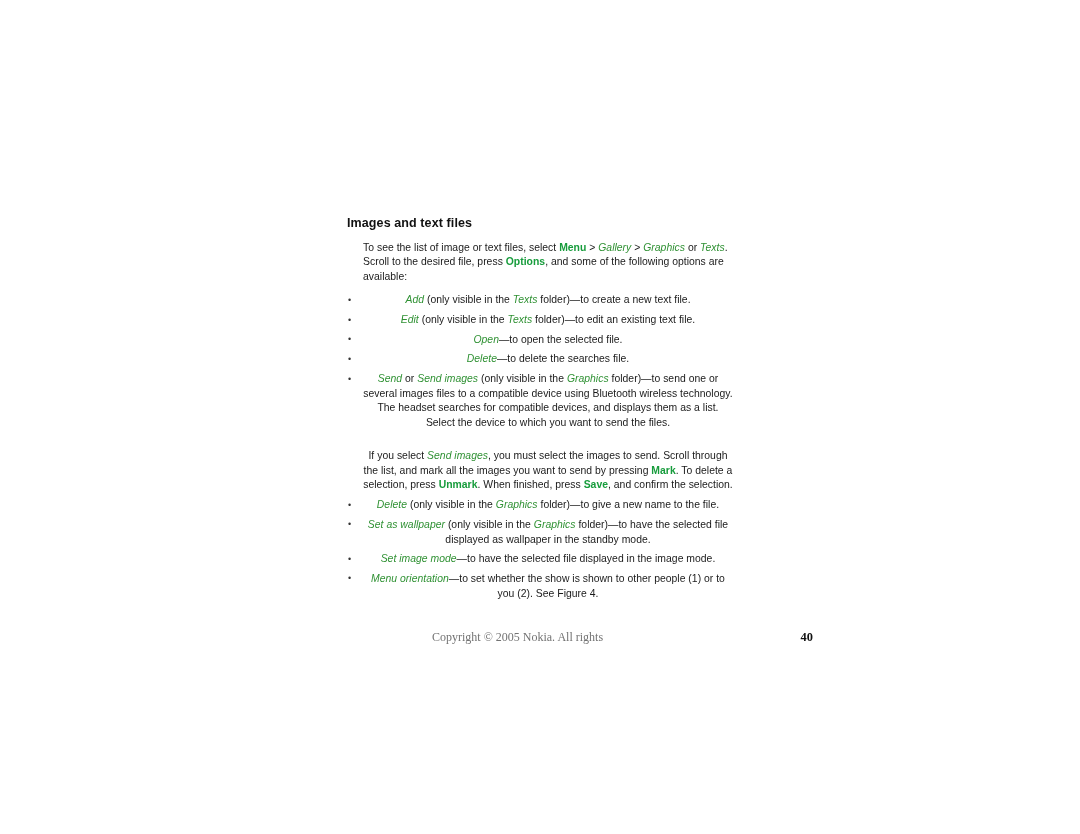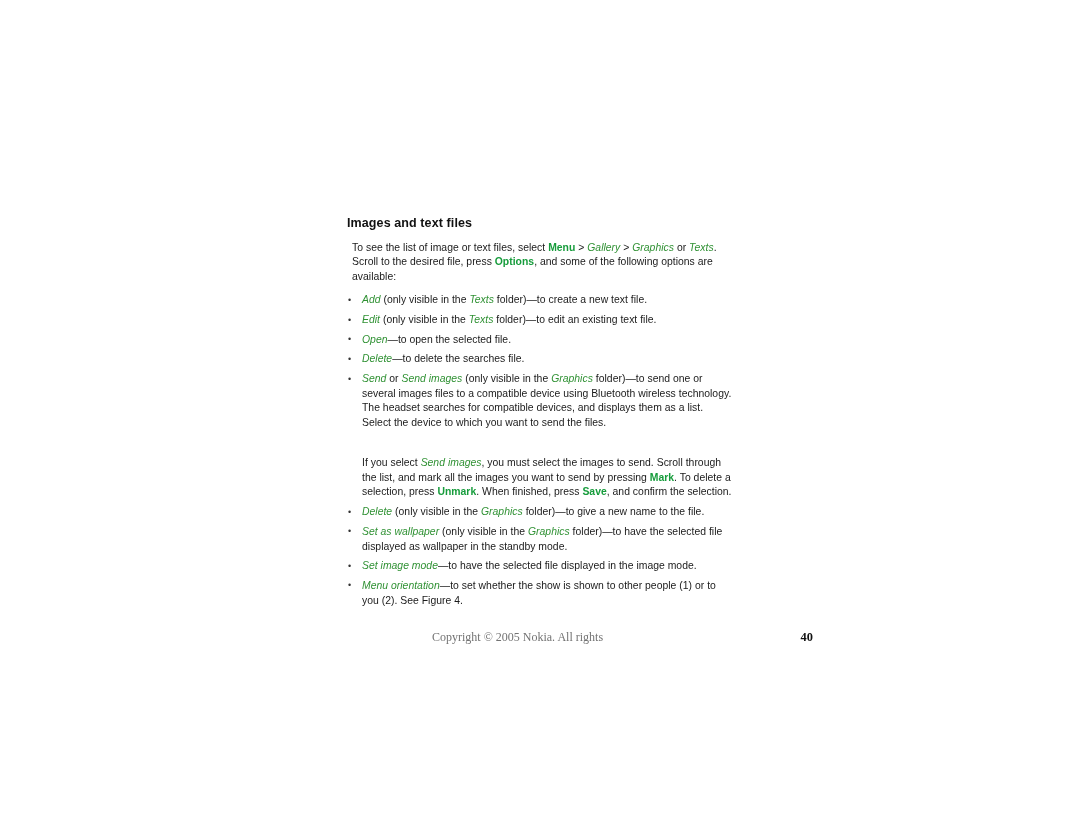--- a/index.html
+++ b/index.html
@@ -36,29 +36,30 @@
     font-weight: 600;
     letter-spacing: 0.1px;
     color: #111111;
     margin: 0 0 9px 0;
     line-height: 1.25;
   }
 
   .intro {
     font-size: 10.4px;
     line-height: 14.55px;
-    margin: 0 0 9px 5px;
+    margin: 0 0 9px 16px;
     color: #1a1a1a;
     letter-spacing: 0.02px;
   }
 
   ul.opt-list {
     list-style: none;
     margin: 0;
     padding: 0;
+    text-align: center;
   }
 
   ul.opt-list > li {
     position: relative;
     padding-left: 15px;
     font-size: 10.4px;
     line-height: 14.55px;
     margin-bottom: 5.2px;
     color: #1a1a1a;
     letter-spacing: 0.02px;
@@ -70,21 +71,21 @@
     left: 1px;
     top: -0.5px;
     font-size: 9px;
     color: #333333;
     line-height: 15px;
   }
 
   li.tall { margin-bottom: 3px; }
 
   .subpara {
-    margin-top: 26px;
+    margin-top: 19px;
     font-size: 10.4px;
     line-height: 14.55px;
     color: #1a1a1a;
     letter-spacing: 0.02px;
   }
 
   
   .g-ital {
     color: #2f9133;
     font-style: italic;

